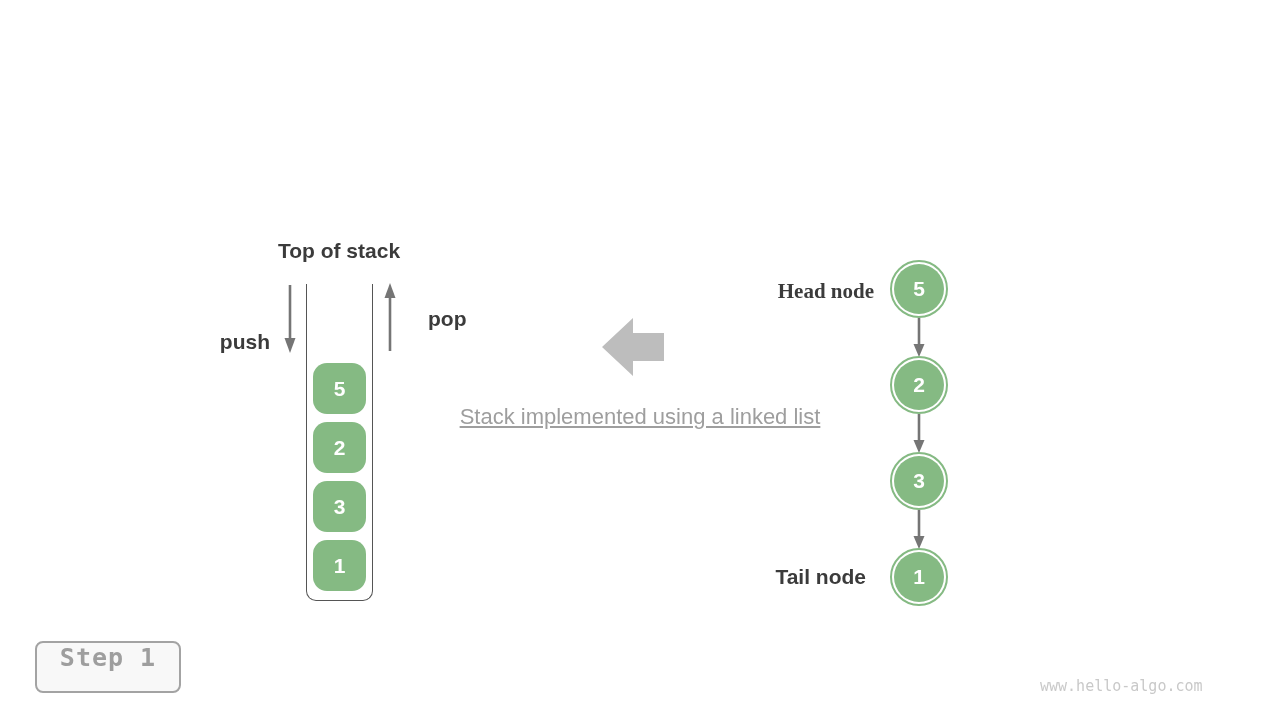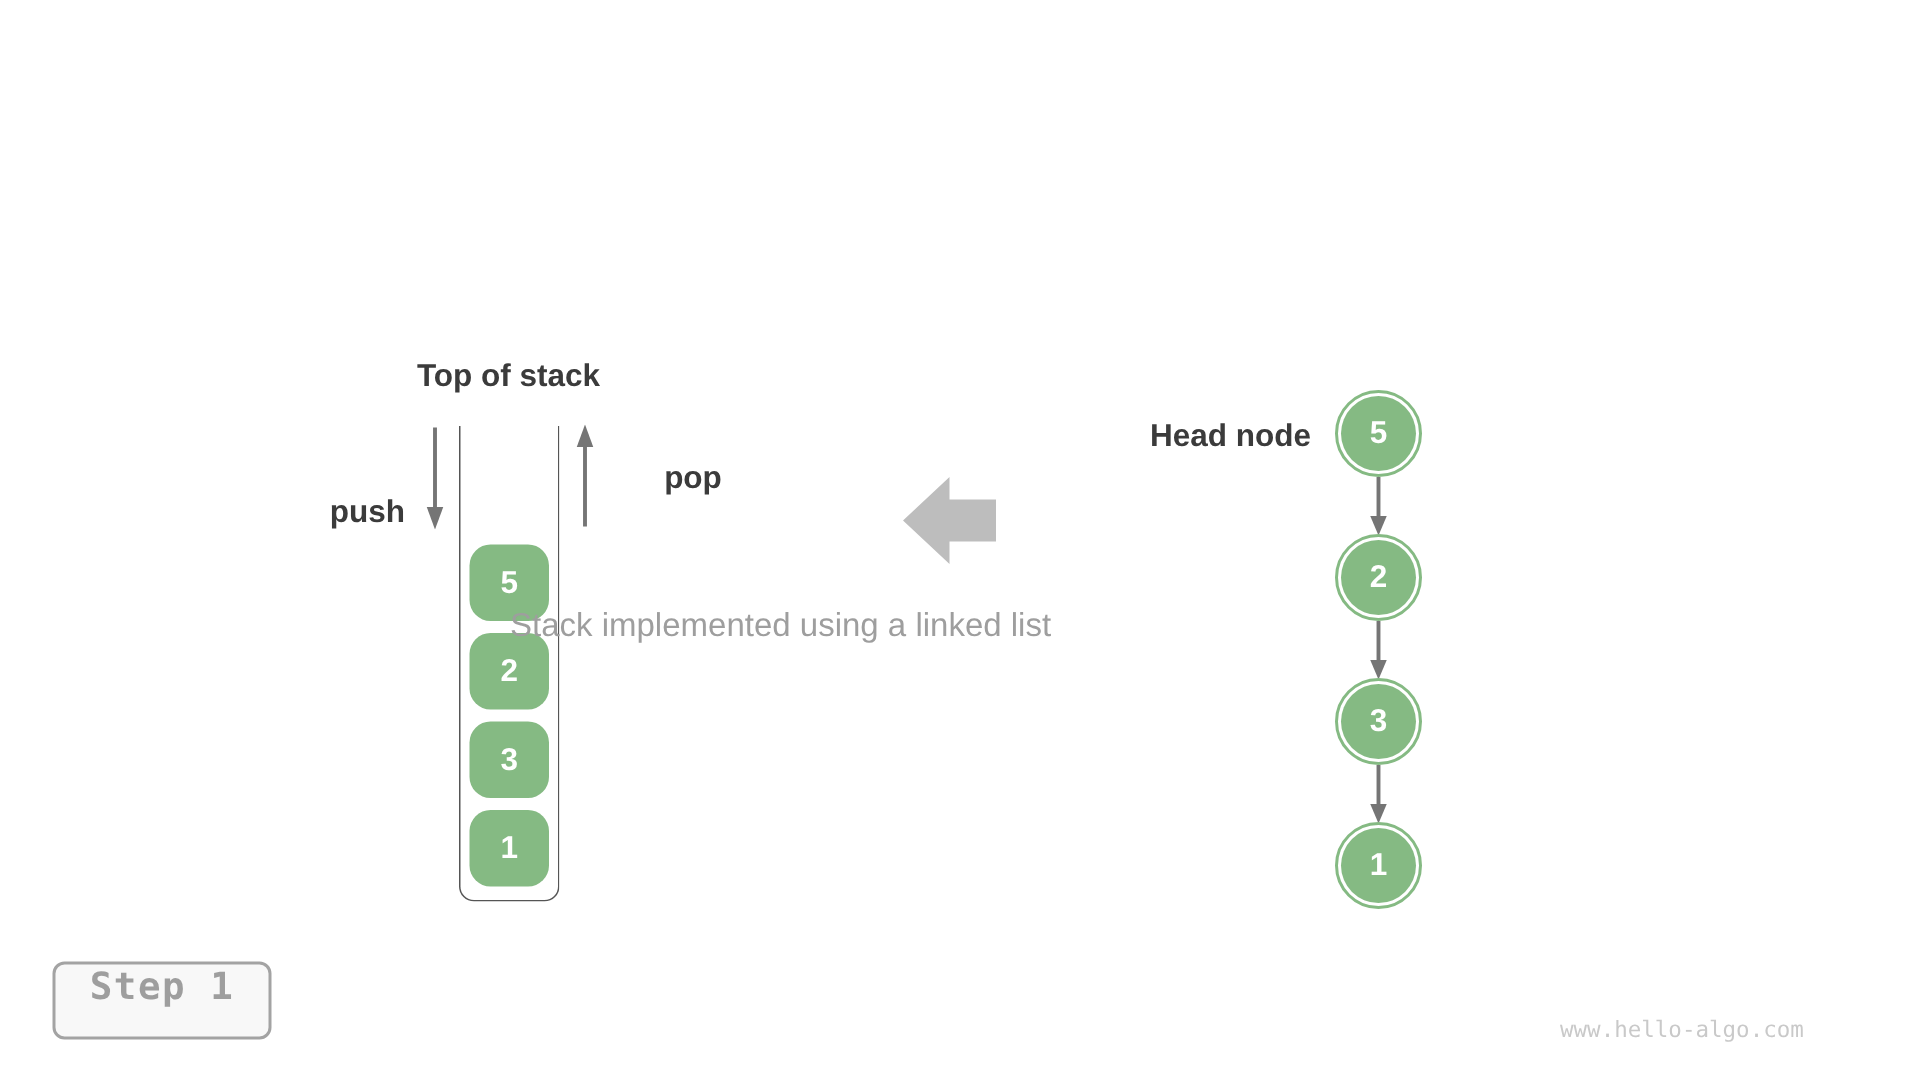--- a/index.html
+++ b/index.html
@@ -40,23 +40,24 @@
     background: var(--green);
     border-radius: 14px;
     display: flex; align-items: center; justify-content: center;
     color: #ffffff;
     font-size: 21px; font-weight: bold;
   }
 
   
   .caption {
     left: 340px; top: 404px; width: 600px;
-    text-align: left;
+    text-align: center;
     font-size: 22px;
     color: var(--caption-gray);
+    text-decoration: underline;
   }
 
   
   .ll-node {
     left: 890px;
     width: 58px; height: 58px;
     border: 2px solid var(--green);
     border-radius: 50%;
     background: #ffffff;
   }
@@ -105,21 +106,21 @@
   <svg class="abs" style="left:282px; top:283px;" width="16" height="70" viewBox="0 0 16 70">
     <line x1="8" y1="2" x2="8" y2="57" stroke="var(--arrow-gray)" stroke-width="2.6"></line>
     <polygon points="8,70 2.5,55 13.5,55" fill="var(--arrow-gray)"></polygon>
   </svg>
 
   <svg class="abs" style="left:382px; top:283px;" width="16" height="70" viewBox="0 0 16 70">
     <line x1="8" y1="13" x2="8" y2="68" stroke="var(--arrow-gray)" stroke-width="2.6"></line>
     <polygon points="8,0 2.5,15 13.5,15" fill="var(--arrow-gray)"></polygon>
   </svg>
 
-  <div class="abs bold-label" style="left:412px; top:307px; width:100px;text-align:center;">pop</div>
+  <div class="abs bold-label" style="left:428px; top:307px; width:100px;">pop</div>
 
   <div class="abs stack-container"></div>
 
   <div class="abs stack-item" style="top:363px;">
     <span>5</span>
   </div>
   <div class="abs stack-item" style="top:422px;">
     <span>2</span>
   </div>
   <div class="abs stack-item" style="top:481px;">
@@ -129,21 +130,21 @@
     <span>1</span>
   </div>
 
 
   <svg class="abs" style="left:602px; top:318px;" width="62" height="58" viewBox="0 0 62 58">
     <polygon points="0,29 31,0 31,15 62,15 62,43 31,43 31,58" fill="var(--block-arrow-gray)"></polygon>
   </svg>
 
   <div class="abs caption">Stack implemented using a linked list</div>
 
-  <div class="abs bold-label right" style="left:674px; top:279px; width:200px;">Head node</div>
+  <div class="abs bold-label right" style="left:674px; top:279px; width:200px;font-family:Liberation Serif, serif;">Head node</div>
 
   <div class="abs ll-node" style="top:260px;">
     <div class="inner">
         <span>5</span>
       </div>
   </div>
   <svg class="abs" style="left:911px; top:317px;" width="16" height="40" viewBox="0 0 16 40">
     <line x1="8" y1="1" x2="8" y2="29" stroke="var(--arrow-gray)" stroke-width="2.6"></line>
     <polygon points="8,40 2.5,27 13.5,27" fill="var(--arrow-gray)"></polygon>
   </svg>
@@ -161,20 +162,21 @@
   <div class="abs ll-node" style="top:452px;">
     <div class="inner">
         <span>3</span>
       </div>
   </div>
   <svg class="abs" style="left:911px; top:509px;" width="16" height="40" viewBox="0 0 16 40">
     <line x1="8" y1="1" x2="8" y2="29" stroke="var(--arrow-gray)" stroke-width="2.6"></line>
     <polygon points="8,40 2.5,27 13.5,27" fill="var(--arrow-gray)"></polygon>
   </svg>
 
+  <div class="abs bold-label right" style="left:666px; top:565px; width:200px;">Tail node</div>
 
   <div class="abs ll-node" style="top:548px;">
     <div class="inner">
         <span>1</span>
       </div>
   </div>
 
   <div class="abs step-badge">
     <span>Step 1</span>
   </div>

